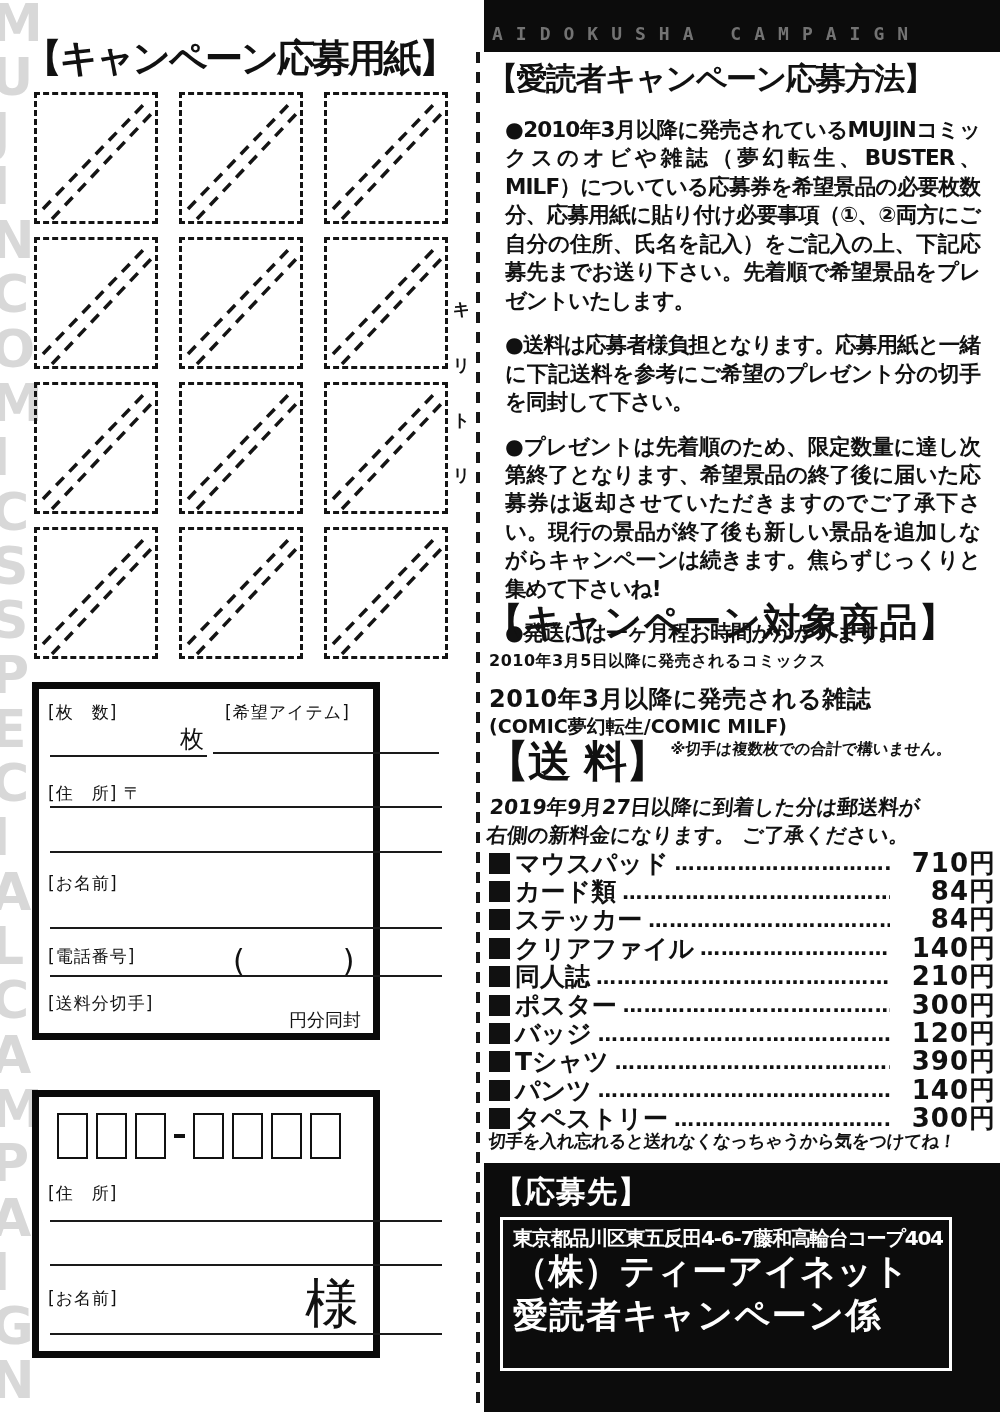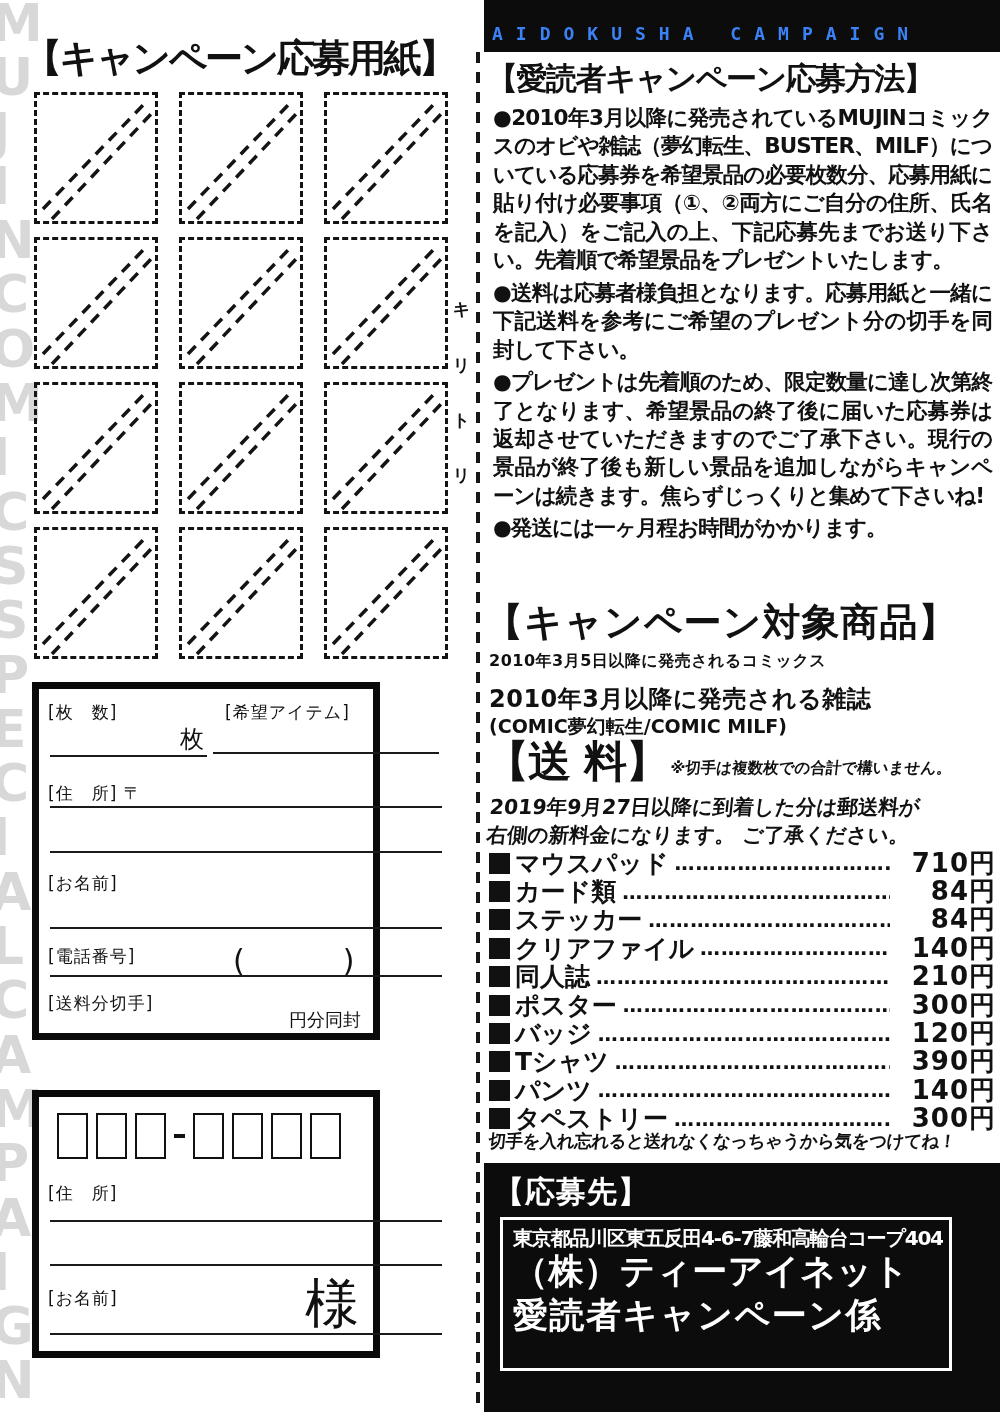--- a/index.html
+++ b/index.html
@@ -51,32 +51,32 @@
     position:absolute; left:451px; top:290px; z-index:1;
     writing-mode:vertical-rl; text-orientation:upright;
     font-size:17px; font-weight:bold; letter-spacing:36px;
   }
   
   .rightcol { position:absolute; left:484px; top:0; width:516px; height:1412px; z-index:2; background:#fff; }
   .banner { position:absolute; top:0; left:0; width:516px; height:52px; background:#0c0c0c; }
   .banner span {
     position:absolute; left:8px; top:23px; white-space:nowrap;
     font-family:"DejaVu Sans Mono","Liberation Mono",monospace;
-    font-weight:bold; font-size:18px; letter-spacing:13px; color:#3b82f6;
+    font-weight:bold; font-size:18px; letter-spacing:13px; color:#737373;
   }
   .howto-title { position:absolute; top:58px; left:3px; font-size:31px; font-weight:bold; letter-spacing:-1.5px; white-space:nowrap; }
   .howto-body  { position:absolute; top:100px; left:5px; width:507px;
                  font-size:21.5px; font-weight:bold; line-height:28.45px;
                  letter-spacing:-0.9px; text-align:justify; }
-  .howto-body p { margin:4px; }
+  .howto-body p { margin:16px; }
   .target-title { position:absolute; top:597px; left:1px; font-size:38px; font-weight:bold; letter-spacing:1px; white-space:nowrap; }
   .tline1 { position:absolute; top:651px; left:5px; font-size:16px; font-weight:bold; letter-spacing:0.5px; white-space:nowrap; }
   .tline2 { position:absolute; top:683px; left:5px; font-size:24px; font-weight:bold; letter-spacing:0.5px; white-space:nowrap; }
   .tline3 { position:absolute; top:714px; left:5px; font-size:19px; font-weight:bold; white-space:nowrap; }
-  .ship-header { position:absolute; top:739px; left:2px; display:flex; align-items:flex-end; white-space:nowrap; }
+  .ship-header { position:absolute; top:739px; left:2px; display:flex; align-items:flex-start; white-space:nowrap; }
   .ship-title  { font-size:43px; font-weight:bold; letter-spacing:-1px; line-height:1.05; }
   .ship-note   { font-size:15.5px; font-weight:bold; margin-left:2px; padding-bottom:5px;
                  transform:skewX(-6deg); }
   .ship-notice { position:absolute; top:794px; left:7px; font-size:20.5px; font-weight:bold;
                  line-height:27.5px; transform:skewX(-6deg); transform-origin:left top; white-space:nowrap; }
   .price-list { position:absolute; top:849px; left:5px; width:507px; }
   .price-row  { display:flex; align-items:center; height:28.4px; font-weight:bold; }
   .bullet { width:21px; height:21px; background:#111; margin-right:5px; flex:none; }
   .pname  { font-size:25px; letter-spacing:0; white-space:nowrap; }
   .leader { flex:1; overflow:hidden; white-space:nowrap; font-size:20px; letter-spacing:1px; margin:0 6px; }

